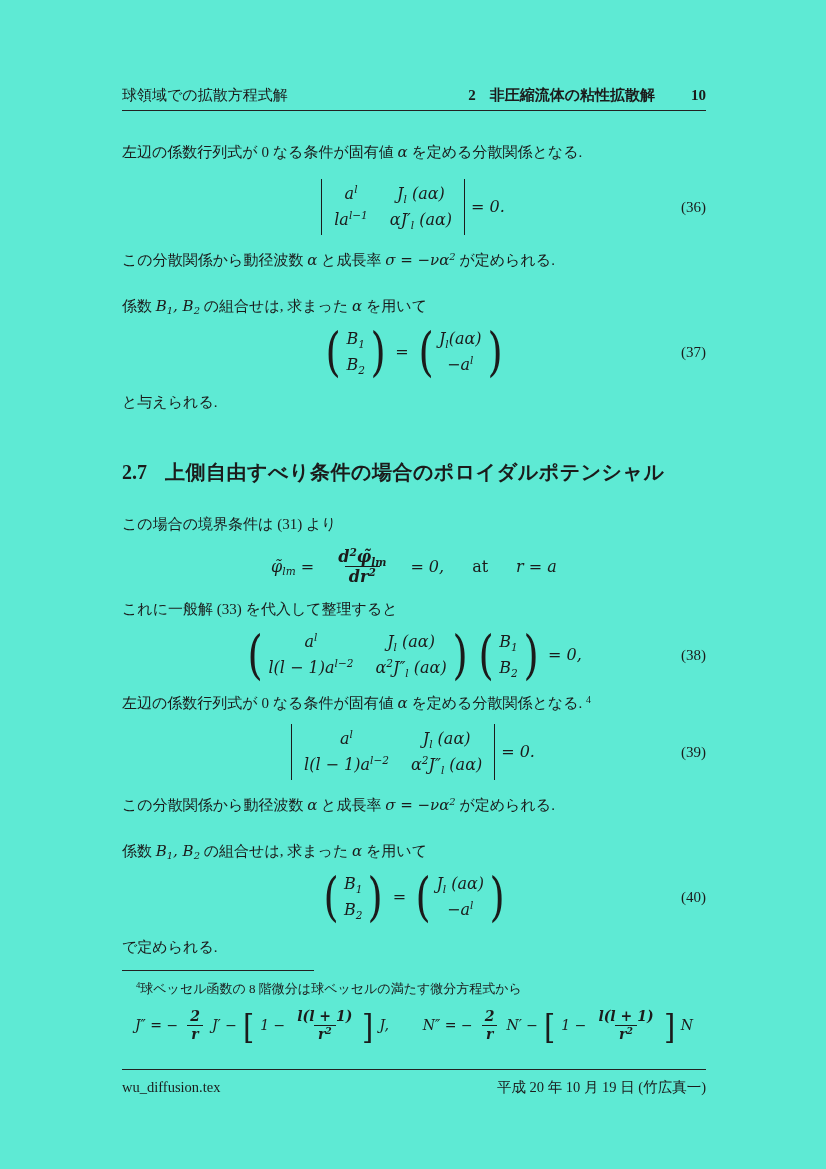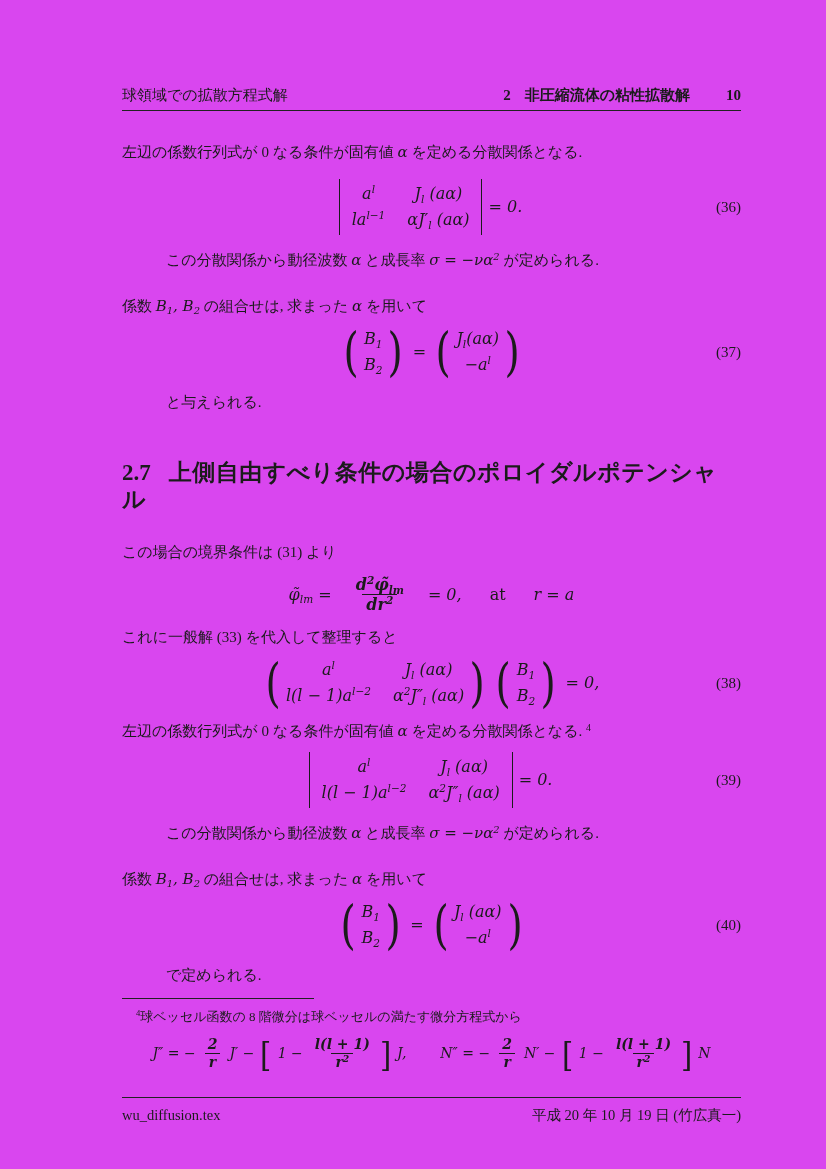--- a/index.html
+++ b/index.html
@@ -1,45 +1,45 @@
 <!DOCTYPE html>
 <html><head>
 <meta charset="utf-8">
 <style>
   html,body{margin:0;padding:0;background:#ffffff;}
   .page{
     position:relative;
     width:826px;height:1169px;
     box-sizing:border-box;
-    padding:85px 85px 0 122px;
-    background:#d946ef;
+    padding:85px 120px 0 122px;
+    background:#5eead4;
     color:#1b1b1b;
     font-family:"Liberation Serif","DejaVu Serif",serif;
     font-size:15px;
     overflow:hidden;
   }
   
   .running-header{display:flex;align-items:baseline;line-height:20px;}
   .hdr-left{white-space:nowrap;}
   .hdr-group{margin-left:auto;white-space:nowrap;}
   .hdr-secno{font-weight:bold;margin-right:14px;}
   .hdr-sectitle{font-weight:bold;}
   .hdr-page{font-weight:bold;margin-left:36px;}
   .hrule{border-top:1px solid #222;margin-top:5px;}
   .page-footer{margin-top:26px;}
   .footer-line{display:flex;justify-content:space-between;margin-top:7px;font-size:14.5px;line-height:20px;}
   
   .body-p{margin:0;line-height:22px;}
   .mt30{margin-top:30px;} .mt28{margin-top:28px;} .mt24{margin-top:24px;}
-  .mt16{margin-top:16px;} .mt14{margin-top:14px;margin-left:44px;} .mt12{margin-top:12px;gap:12px;} .mt10{margin-top:10px;}
+  .mt16{margin-top:16px;} .mt14{margin-top:14px;} .mt12{margin-top:12px;gap:12px;} .mt10{margin-top:10px;}
   .mi{font-style:italic;font-family:"DejaVu Serif","Liberation Serif",serif;}
   sup,sub{font-size:66%;line-height:0;position:relative;vertical-align:baseline;}
   sup{top:-0.55em;} sub{top:0.35em;}
   
-  .section-h{margin:46px 0 0 0;font-size:23px;line-height:26px;font-weight:bold;}
+  .section-h{margin:46px 0 0 0;font-size:20px;line-height:26px;font-weight:bold;}
   .section-no{font-family:"Liberation Serif",serif;margin-right:18px;}
   .section-title{font-family:"Liberation Sans","DejaVu Sans",sans-serif;letter-spacing:0.5px;}
   
   .eq{
     position:relative;
     display:flex;justify-content:center;align-items:center;
     font-family:"DejaVu Serif","Liberation Serif",serif;
     font-style:italic;font-size:16px;line-height:24px;
   }
   .eq .tag{position:absolute;right:0;top:50%;transform:translateY(-50%);

